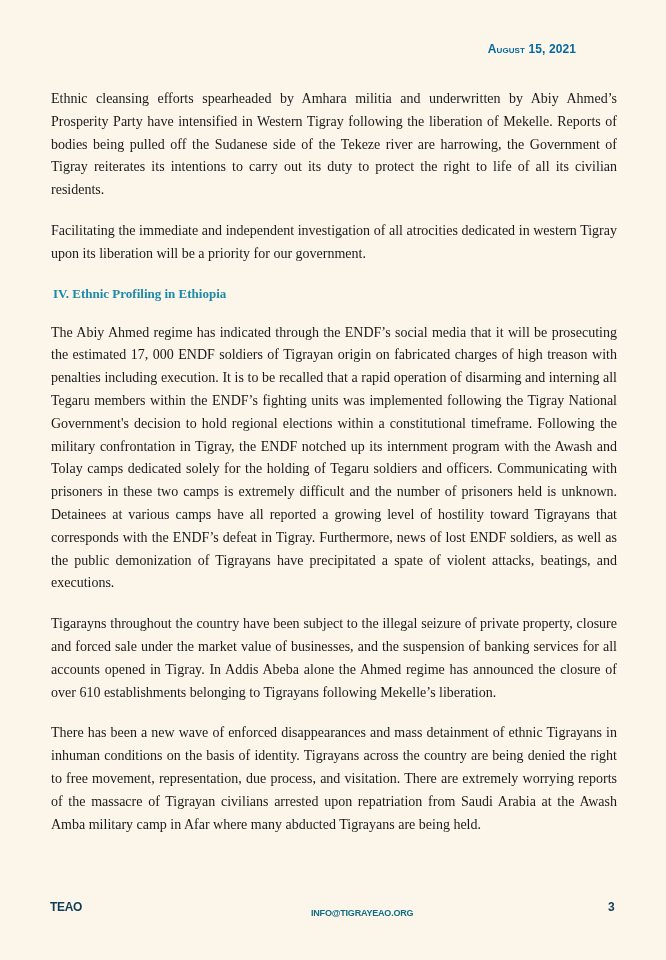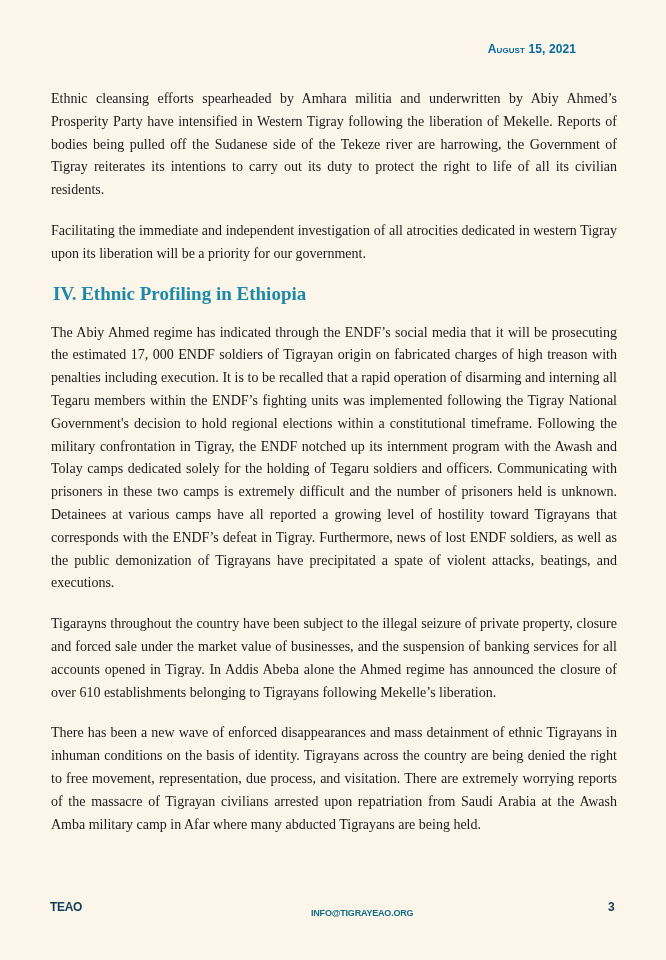--- a/index.html
+++ b/index.html
@@ -39,21 +39,21 @@
       font-size: 14px;
       line-height: 22.8px;
       text-align: justify;
       text-justify: inter-word;
       font-family: "Liberation Serif", "DejaVu Serif", serif;
     }
     .section-heading {
       margin: 2px 0 18px 2px;
       font-family: "Liberation Serif", "DejaVu Serif", serif;
       font-weight: bold;
-      font-size: 19px;
+      font-size: 13px;
       line-height: 20px;
       color: #1c8aa8;
     }
     .footer {
       position: absolute;
       top: 900px;
       left: 0;
       width: 666px;
       height: 20px;
       font-family: "Liberation Sans", "DejaVu Sans", sans-serif;

